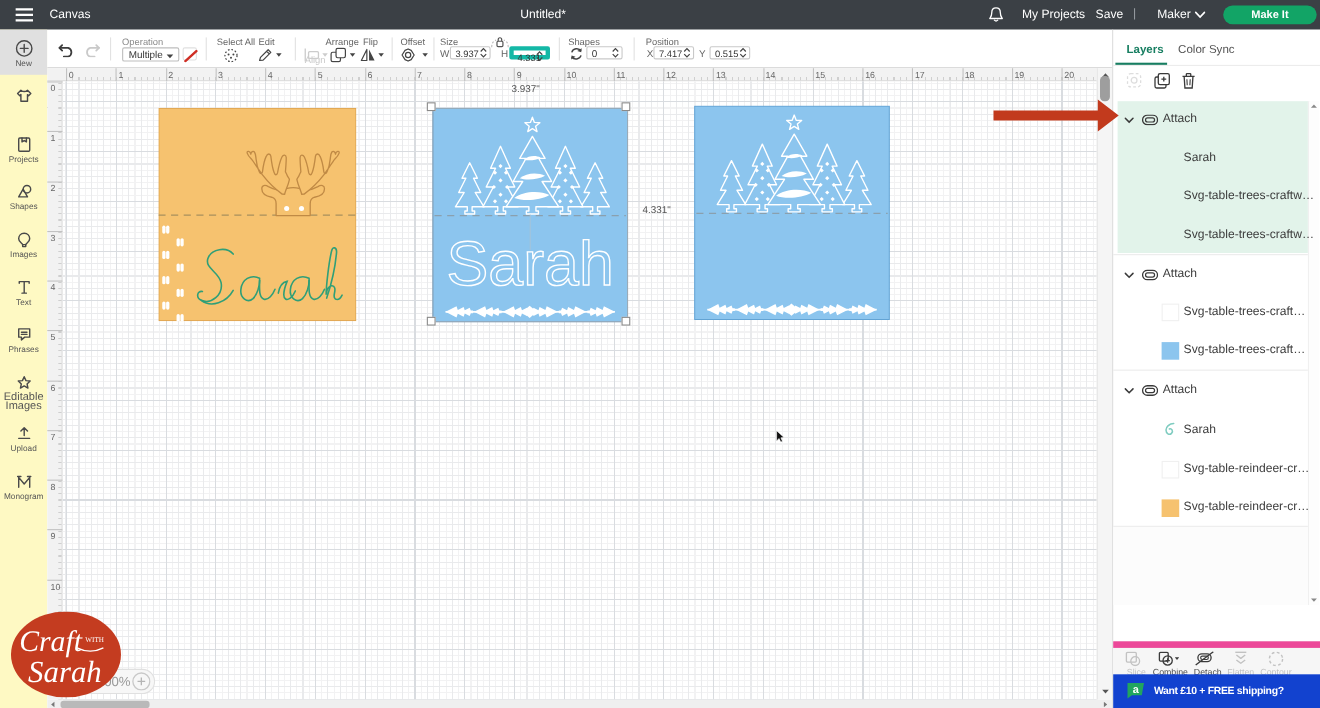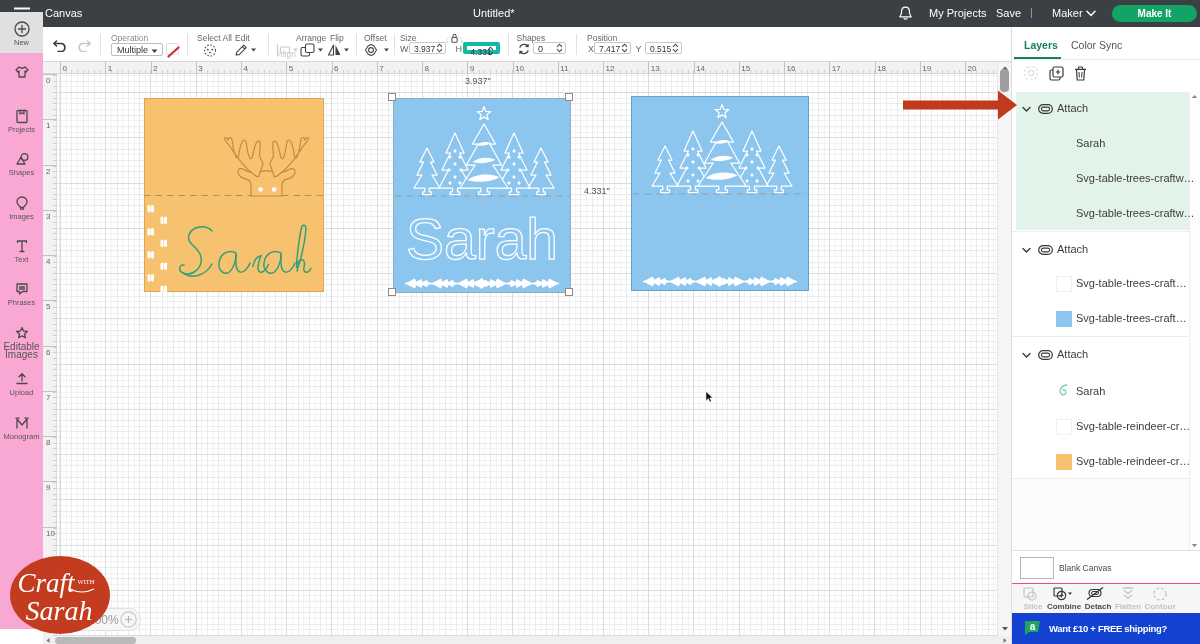--- a/index.html
+++ b/index.html
@@ -18,21 +18,21 @@
  <span class="abs" style="left:929px;top:7px;font-size:11px;color:#fff;">My Projects</span>
  <span class="abs" style="left:996px;top:7px;font-size:11px;color:#fff;">Save</span>
  <span class="abs" style="left:1030px;top:6px;font-size:11px;color:#9aa0a4;">|</span>
  <span class="abs" style="left:1052px;top:7px;font-size:11px;color:#fff;">Maker</span>
  <svg class="abs" style="left:1086px;top:10px;" width="10" height="7" viewBox="0 0 10 7">
       <path d="M1,1.2 L5,5.5 L9,1.2" fill="none" stroke="#fff" stroke-width="1.5" stroke-linecap="round"></path>
     </svg>
  <div class="abs" style="left:1112px;top:4.5px;width:85px;height:17px;background:#12a466;border-radius:9px;text-align:center;line-height:17px;font-size:10px;font-weight:bold;color:#fff;">Make It</div>
 </div>
 
-<div class="abs" style="left:0;top:12px;width:43px;height:617px;background:#f9a8d4;">
+<div class="abs" style="left:0;top:27px;width:43px;height:617px;background:#fef9c3;">
     <div style="position:absolute;left:0;top:9.0px;width:43px;text-align:center;background:#e0e0e0;padding-top:9px;margin-top:-9px;padding-bottom:6px;">
 <svg width="16" height="16" viewBox="0 0 16 16" style="display:block;margin:0 auto;">
         <g stroke="#4a4a4a" stroke-width="1.3" fill="none" stroke-linecap="round" stroke-linejoin="round">
           <circle cx="8" cy="8" r="7"></circle>
           <path d="M8,4.5 V11.5 M4.5,8 H11.5"></path>
         </g>
       </svg>
 <div style="font-size:7.5px;color:#555;line-height:8px;margin-top:2px;">New</div>
     </div>
     <div style="position:absolute;left:0;top:52.4px;width:43px;text-align:center;">
@@ -543,25 +543,21 @@
     <svg class="abs" style="left:44px;top:355.5px;" width="16" height="16" viewBox="0 0 16 16">
       <path d="M11,2 C7,2 4,5 4,8 C4,11 7,13 9,11 C11,9 9,6 7,7" fill="none" stroke="#7fccc0" stroke-width="1.4" stroke-linecap="round"></path>
     </svg>
     <span class="abs" style="left:64px;top:357.5px;font-size:11px;color:#3c3c3c;">Sarah</span>
     <div class="abs" style="left:44px;top:391.5px;width:16px;height:16px;background:#fff;border:1px solid #f0f0f0;"></div>
     <span class="abs" style="left:64px;top:392.5px;font-size:11px;color:#3c3c3c;">Svg-table-reindeer-cr…</span>
     <div class="abs" style="left:44px;top:426.5px;width:16px;height:16px;background:#f6c26f;"></div>
     <span class="abs" style="left:64px;top:427.5px;font-size:11px;color:#3c3c3c;">Svg-table-reindeer-cr…</span>
     <div class="abs" style="left:0;top:450.5px;width:177px;height:1px;background:#ececec;"></div>
     <div class="abs" style="left:0;top:451.5px;width:177px;height:71px;background:#fcfcfc;"></div>
- <div class="abs" style="left:0;top:523px;width:189px;height:33px;background:#fff;border-top:1px solid #e2e2e2;">
-  <div class="abs" style="left:8px;top:6px;width:34px;height:22px;background:#fff;border:1px solid #b5b5b5;"></div>
-  <span class="abs" style="left:47px;top:12px;font-size:8.5px;color:#4a4a4a;">Blank Canvas</span>
- </div>
- <div class="abs" style="left:0;top:556px;width:189px;height:30px;background:#f6f6f6;border-top:1px solid #ec4899;font-weight:bold;">
+ <div class="abs" style="left:0;top:556px;width:189px;height:30px;background:#f6f6f6;border-top:6px solid #ec4899;">
   <svg class="abs" style="left:8px;top:3px;" width="26" height="14" viewBox="0 0 26 14">
         <rect x="4" y="1" width="9" height="9" rx="1" fill="none" stroke="#c2c2c2" stroke-width="1.2"></rect>
         <circle cx="12" cy="9" r="4" fill="none" stroke="#c2c2c2" stroke-width="1.2"></circle>
       </svg>
 <span class="abs" style="left:1px;top:17.5px;width:40px;text-align:center;font-size:8px;color:#c2c2c2;">Slice</span>
       <svg class="abs" style="left:39px;top:3px;" width="26" height="14" viewBox="0 0 26 14">
         <rect x="3" y="1" width="8" height="8" rx="1" fill="none" stroke="#3a3a3a" stroke-width="1.2"></rect>
         <circle cx="10.5" cy="8.5" r="4.2" fill="none" stroke="#3a3a3a" stroke-width="1.2"></circle>
         <path d="M10.5,6.5 V10.5 M8.5,8.5 H12.5" stroke="#3a3a3a" stroke-width="1.1"></path>
         <path d="M17,5.5 L19,8 L21,5.5" fill="#3a3a3a"></path>

